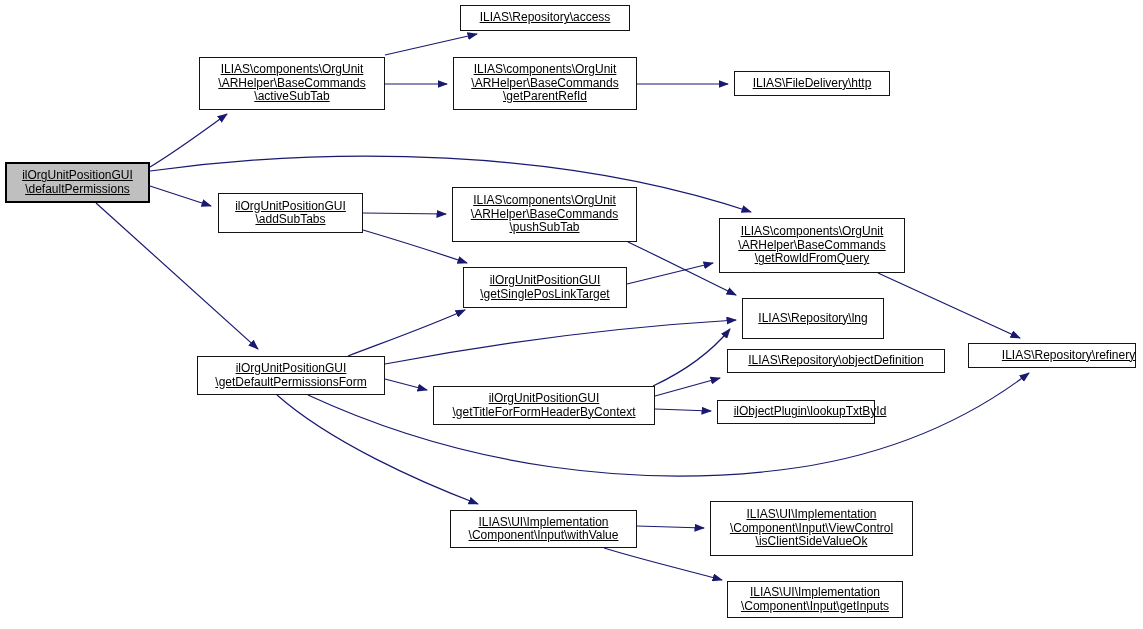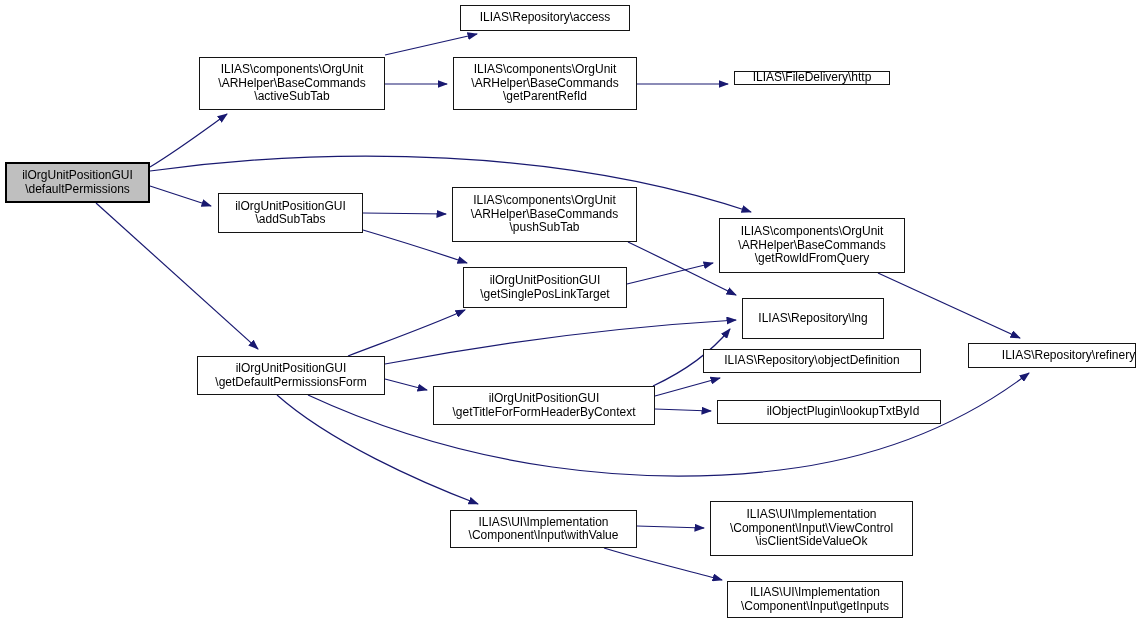--- a/index.html
+++ b/index.html
@@ -30,20 +30,21 @@
     align-items: center;
     justify-content: center;
     text-align: center;
     border: 1px solid #141414;
     background: #ffffff;
     color: #000000;
     font-size: 12px;
     line-height: 13.5px;
     white-space: pre;
     cursor: pointer;
+    text-decoration: underline;
   }
   .node.highlighted {
     background: #bfbfbf;
     border-width: 2px;
     border-color: #000000;
   }
   path.edge {
     fill: none;
     stroke-width: 1.2;
   }
@@ -84,39 +85,39 @@
       </g>
   </svg>
   <div id="node-layer">
       <div class="node" style="left: 460px; top: 5px; width: 170px; height: 26px;"><span>ILIAS\Repository\access</span></div>
       <div class="node" style="left: 199px; top: 57px; width: 186px; height: 53px;"><span>ILIAS\components\OrgUnit
 \ARHelper\BaseCommands
 \activeSubTab</span></div>
       <div class="node" style="left: 453px; top: 57px; width: 184px; height: 53px;"><span>ILIAS\components\OrgUnit
 \ARHelper\BaseCommands
 \getParentRefId</span></div>
-      <div class="node" style="left: 734px; top: 71px; width: 156px; height: 14px;"><span>ILIAS\FileDelivery\http</span></div>
+      <div class="node" style="left: 734px; top: 71px; width: 156px; height: 25px;"><span>ILIAS\FileDelivery\http</span></div>
       <div class="node highlighted" style="left: 5px; top: 162px; width: 145px; height: 41px;"><span>ilOrgUnitPositionGUI
 \defaultPermissions</span></div>
       <div class="node" style="left: 218px; top: 193px; width: 145px; height: 40px;"><span>ilOrgUnitPositionGUI
 \addSubTabs</span></div>
       <div class="node" style="left: 452px; top: 187px; width: 185px; height: 55px;"><span>ILIAS\components\OrgUnit
 \ARHelper\BaseCommands
 \pushSubTab</span></div>
       <div class="node" style="left: 719px; top: 218px; width: 186px; height: 55px;"><span>ILIAS\components\OrgUnit
 \ARHelper\BaseCommands
 \getRowIdFromQuery</span></div>
       <div class="node" style="left: 463px; top: 267px; width: 164px; height: 41px;"><span>ilOrgUnitPositionGUI
 \getSinglePosLinkTarget</span></div>
       <div class="node" style="left: 742px; top: 298px; width: 142px; height: 41px;"><span>ILIAS\Repository\lng</span></div>
       <div class="node" style="left: 968px; top: 343px; width: 168px; height: 25px; padding-left: 33px;"><span>ILIAS\Repository\refinery</span></div>
       <div class="node" style="left: 197px; top: 356px; width: 188px; height: 39px;"><span>ilOrgUnitPositionGUI
 \getDefaultPermissionsForm</span></div>
-      <div class="node" style="left: 703px; top: 349px; width: 218px; height: 24px;"><span>ILIAS\Repository\objectDefinition</span></div>
-      <div class="node" style="left: 717px; top: 400px; width: 224px; height: 24px; padding-left: 28px;"><span>ilObjectPlugin\lookupTxtById</span></div>
+      <div class="node" style="left: 727px; top: 349px; width: 218px; height: 24px;"><span>ILIAS\Repository\objectDefinition</span></div>
+      <div class="node" style="left: 717px; top: 400px; width: 158px; height: 24px; padding-left: 28px;"><span>ilObjectPlugin\lookupTxtById</span></div>
       <div class="node" style="left: 433px; top: 386px; width: 222px; height: 39px;"><span>ilOrgUnitPositionGUI
 \getTitleForFormHeaderByContext</span></div>
       <div class="node" style="left: 450px; top: 510px; width: 187px; height: 38px;"><span>ILIAS\UI\Implementation
 \Component\Input\withValue</span></div>
       <div class="node" style="left: 710px; top: 501px; width: 203px; height: 55px;"><span>ILIAS\UI\Implementation
 \Component\Input\ViewControl
 \isClientSideValueOk</span></div>
       <div class="node" style="left: 727px; top: 581px; width: 176px; height: 37px;"><span>ILIAS\UI\Implementation
 \Component\Input\getInputs</span></div>
     </div>

